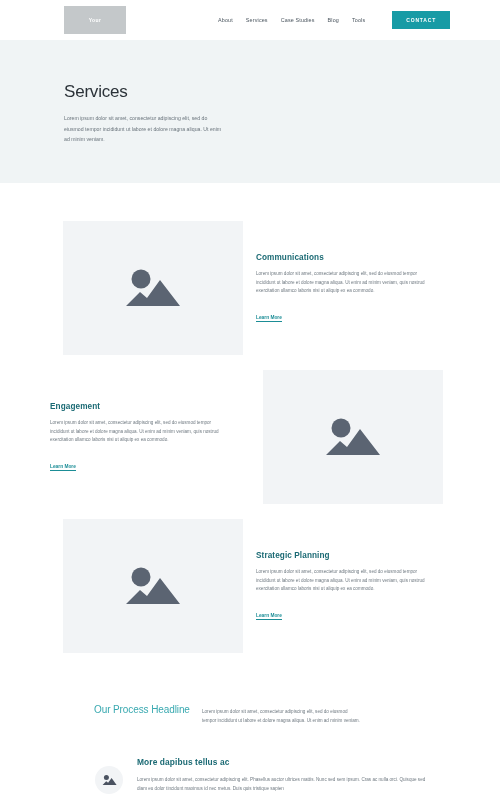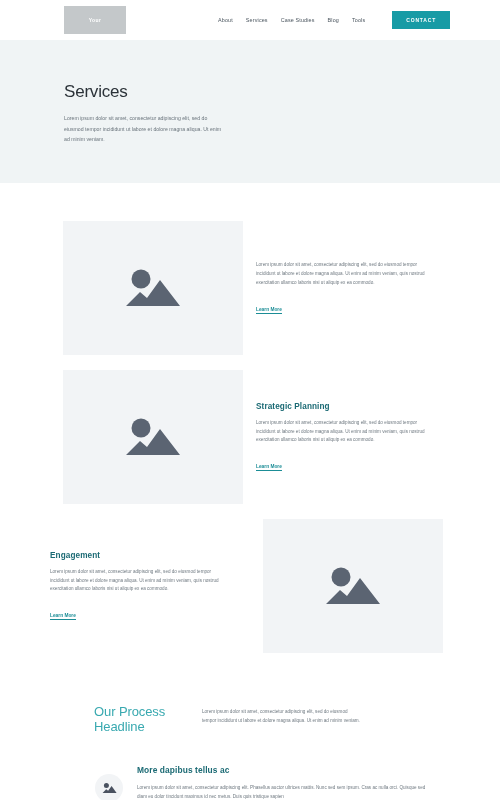--- a/index.html
+++ b/index.html
@@ -139,21 +139,21 @@
 
   
   .process{
     display:flex;
     padding:36px 64px 0 30px;
     align-items:flex-start;
   }
   .process-title{
     width:175px;
     flex:0 0 auto;
-    font-size:13px;
+    font-size:10px;
     font-weight:400;
     color:#39a9b0;
     letter-spacing:-.1px;
     padding-left:64px;
   }
   .process-copy{
     font-size:4.6px;
     line-height:2.05;
     color:#707a82;
     width:160px;
@@ -218,53 +218,54 @@
 <section class="services">
 
   <div class="srow">
     <div class="img-block">
       <svg class="ph-icon" width="58" height="44" viewBox="0 0 58 44">
         <circle cx="17" cy="13" r="9.5" fill="#5b6472"></circle>
         <path d="M2 40 L16 26 L23 32 L36 14 L56 40 Z" fill="#5b6472"></path>
       </svg>
     </div>
     <div class="txt-block">
+      <h2 class="card-title">Communications</h2>
+      <p class="card-copy">Lorem ipsum dolor sit amet, consectetur adipiscing elit, sed do eiusmod tempor incididunt ut labore et dolore magna aliqua. Ut enim ad minim veniam, quis nostrud exercitation ullamco laboris nisi ut aliquip ex ea commodo.</p>
+      <a class="learn-more">Learn More</a>
+    </div>
+  </div>
+
+  <div class="srow reverse">
+    <div class="img-block">
+      <svg class="ph-icon" width="58" height="44" viewBox="0 0 58 44">
+        <circle cx="17" cy="13" r="9.5" fill="#5b6472"></circle>
+        <path d="M2 40 L16 26 L23 32 L36 14 L56 40 Z" fill="#5b6472"></path>
+      </svg>
+    </div>
+    <div class="txt-block">
+      <h2 class="card-title">Engagement</h2>
       <p class="card-copy">Lorem ipsum dolor sit amet, consectetur adipiscing elit, sed do eiusmod tempor incididunt ut labore et dolore magna aliqua. Ut enim ad minim veniam, quis nostrud exercitation ullamco laboris nisi ut aliquip ex ea commodo.</p>
       <a class="learn-more">Learn More</a>
     </div>
   </div>
 
   <div class="srow">
     <div class="img-block">
       <svg class="ph-icon" width="58" height="44" viewBox="0 0 58 44">
         <circle cx="17" cy="13" r="9.5" fill="#5b6472"></circle>
         <path d="M2 40 L16 26 L23 32 L36 14 L56 40 Z" fill="#5b6472"></path>
       </svg>
     </div>
     <div class="txt-block">
       <h2 class="card-title">Strategic Planning</h2>
       <p class="card-copy">Lorem ipsum dolor sit amet, consectetur adipiscing elit, sed do eiusmod tempor incididunt ut labore et dolore magna aliqua. Ut enim ad minim veniam, quis nostrud exercitation ullamco laboris nisi ut aliquip ex ea commodo.</p>
       <a class="learn-more">Learn More</a>
     </div>
   </div>
 
-  <div class="srow reverse">
-    <div class="img-block">
-      <svg class="ph-icon" width="58" height="44" viewBox="0 0 58 44">
-        <circle cx="17" cy="13" r="9.5" fill="#5b6472"></circle>
-        <path d="M2 40 L16 26 L23 32 L36 14 L56 40 Z" fill="#5b6472"></path>
-      </svg>
-    </div>
-    <div class="txt-block">
-      <h2 class="card-title">Engagement</h2>
-      <p class="card-copy">Lorem ipsum dolor sit amet, consectetur adipiscing elit, sed do eiusmod tempor incididunt ut labore et dolore magna aliqua. Ut enim ad minim veniam, quis nostrud exercitation ullamco laboris nisi ut aliquip ex ea commodo.</p>
-      <a class="learn-more">Learn More</a>
-    </div>
-  </div>
-
 </section>
 
 <section class="process">
   <h2 class="process-title">Our Process Headline</h2>
   <p class="process-copy">Lorem ipsum dolor sit amet, consectetur adipiscing elit, sed do eiusmod tempor incididunt ut labore et dolore magna aliqua. Ut enim ad minim veniam.</p>
 </section>
 
 <section class="feature">
   <div class="feature-badge">
     <svg width="15" height="12" viewBox="0 0 15 12">

